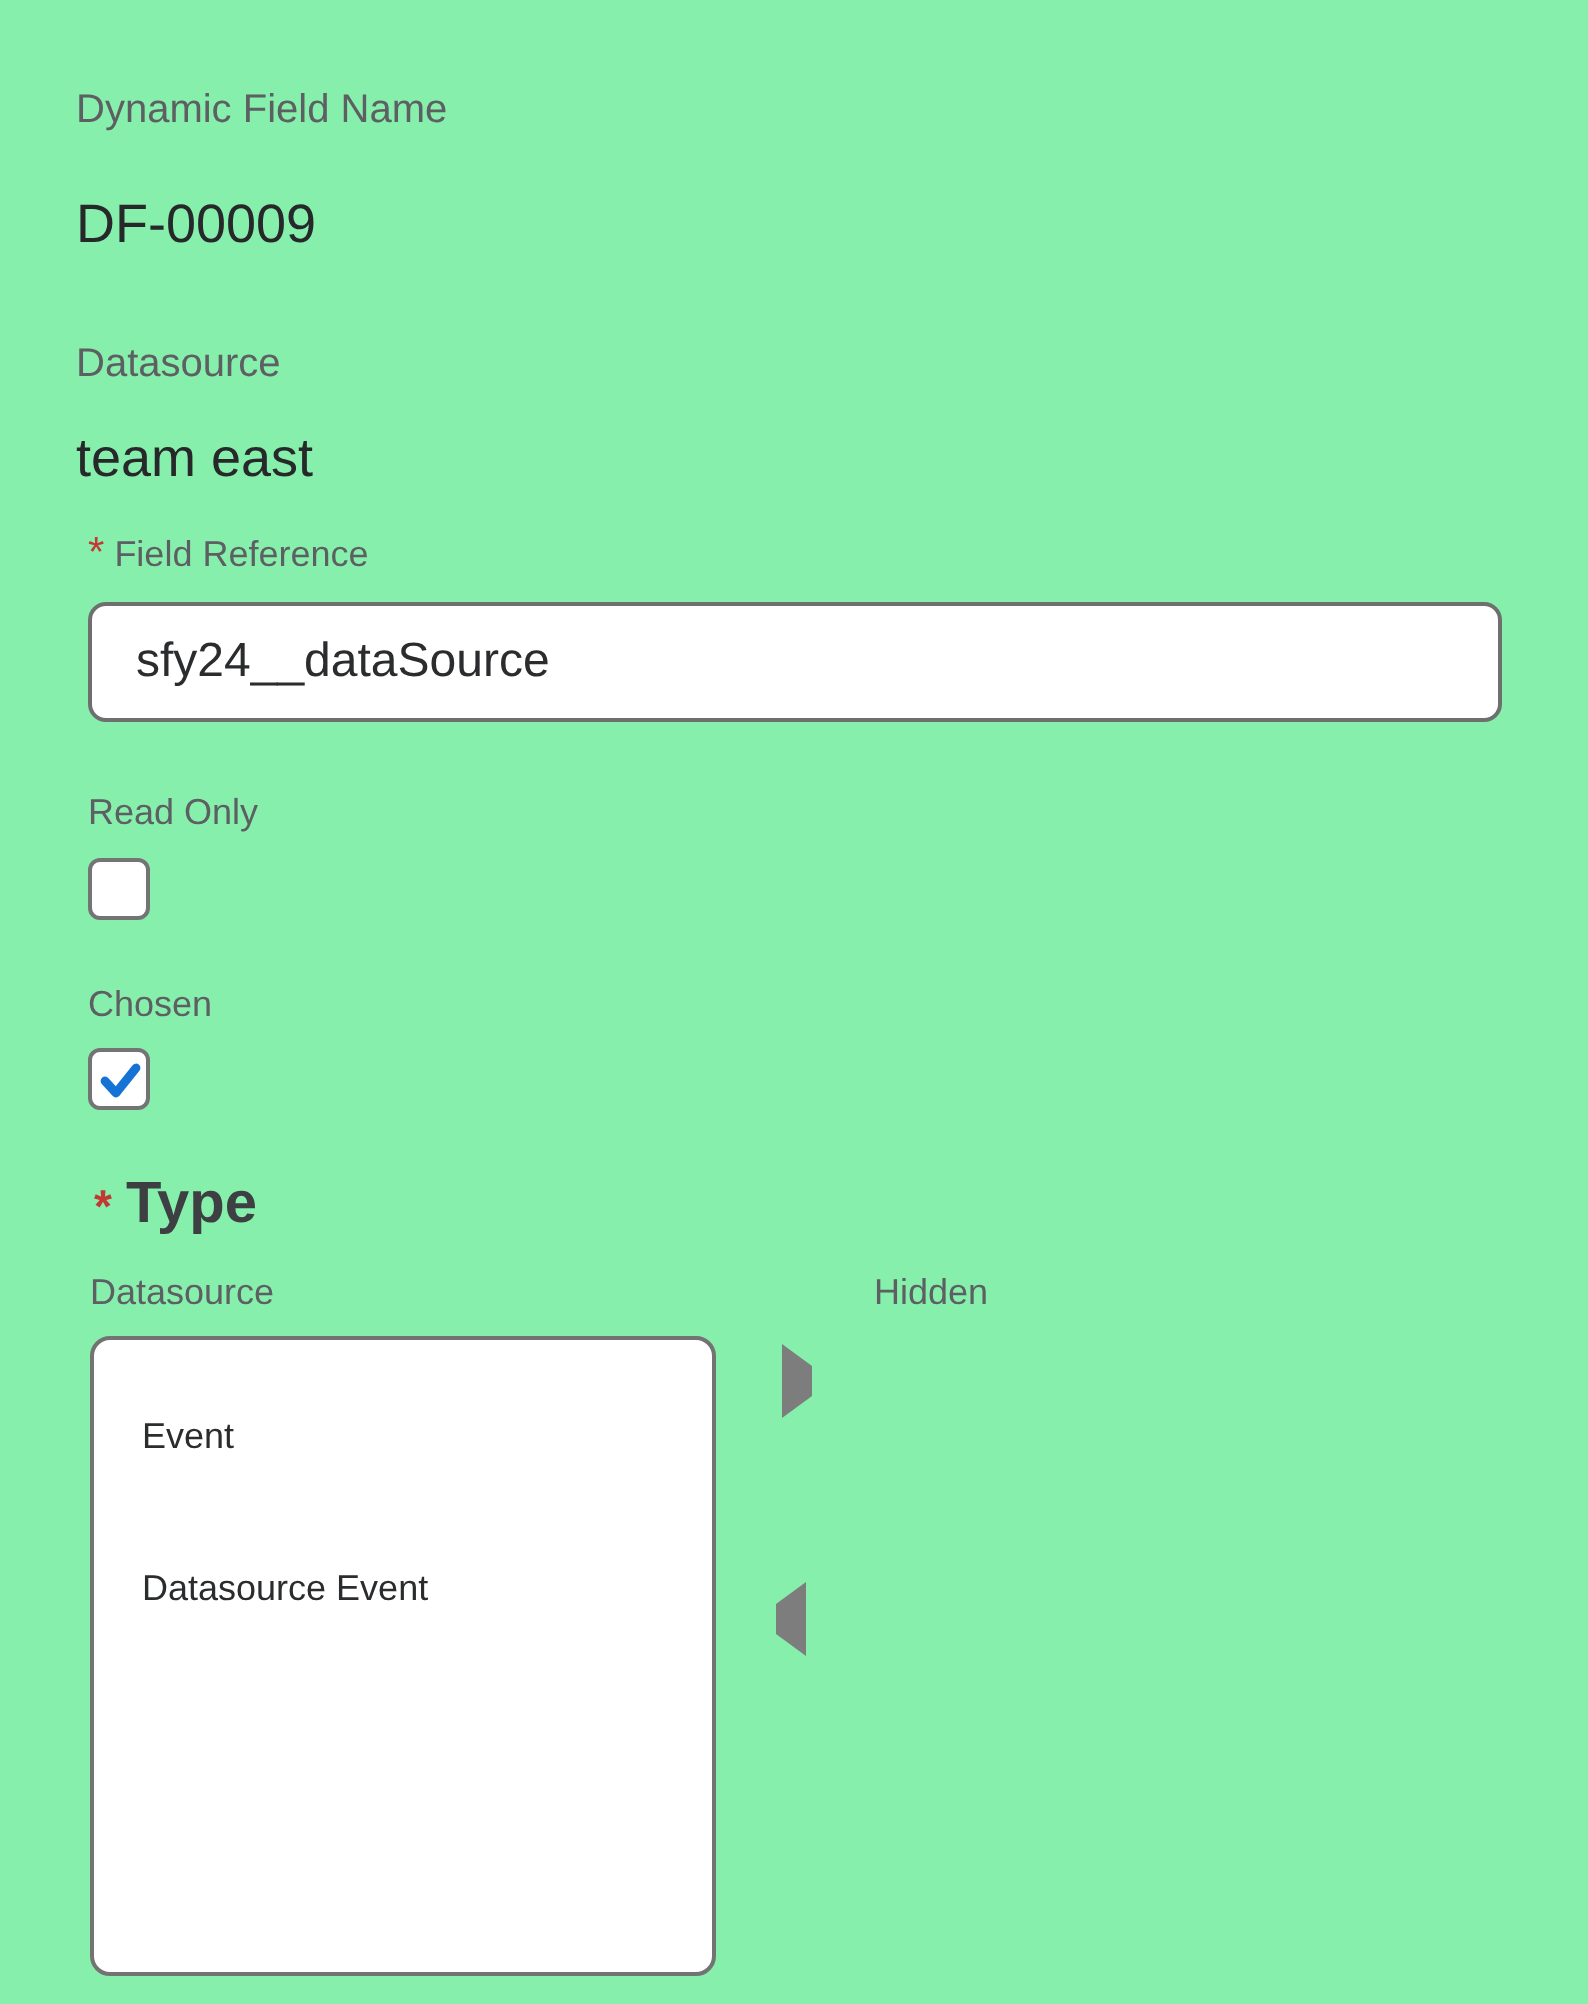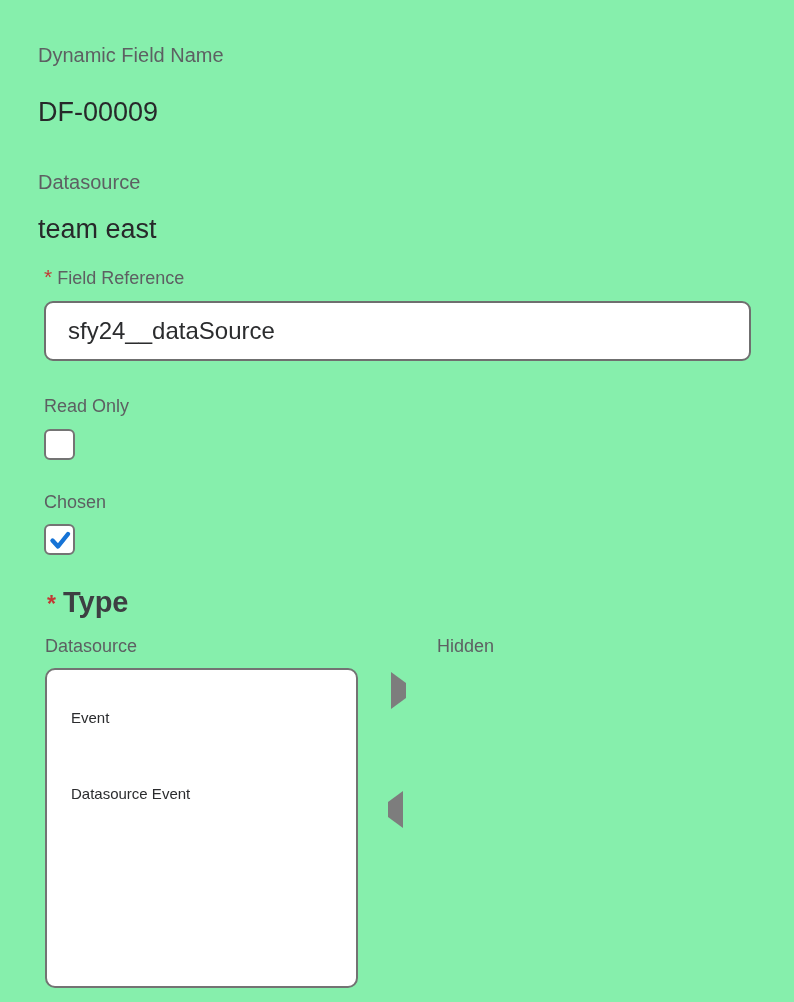--- a/index.html
+++ b/index.html
@@ -80,21 +80,21 @@
     border-radius: 10px;
     background: #ffffff;
     overflow: hidden;
   }
   .listbox ul {
     list-style: none;
     margin: 0;
     padding: 26px 0 0 0;
   }
   .listbox li {
-    font-size: 15px;
+    font-size: 18px;
     line-height: 28px;
     color: #2b2c2e;
     padding: 8px 24px;
     margin-bottom: 32px;
     white-space: nowrap;
     cursor: pointer;
   }
 
   .arrow-btn {
     background: none;

